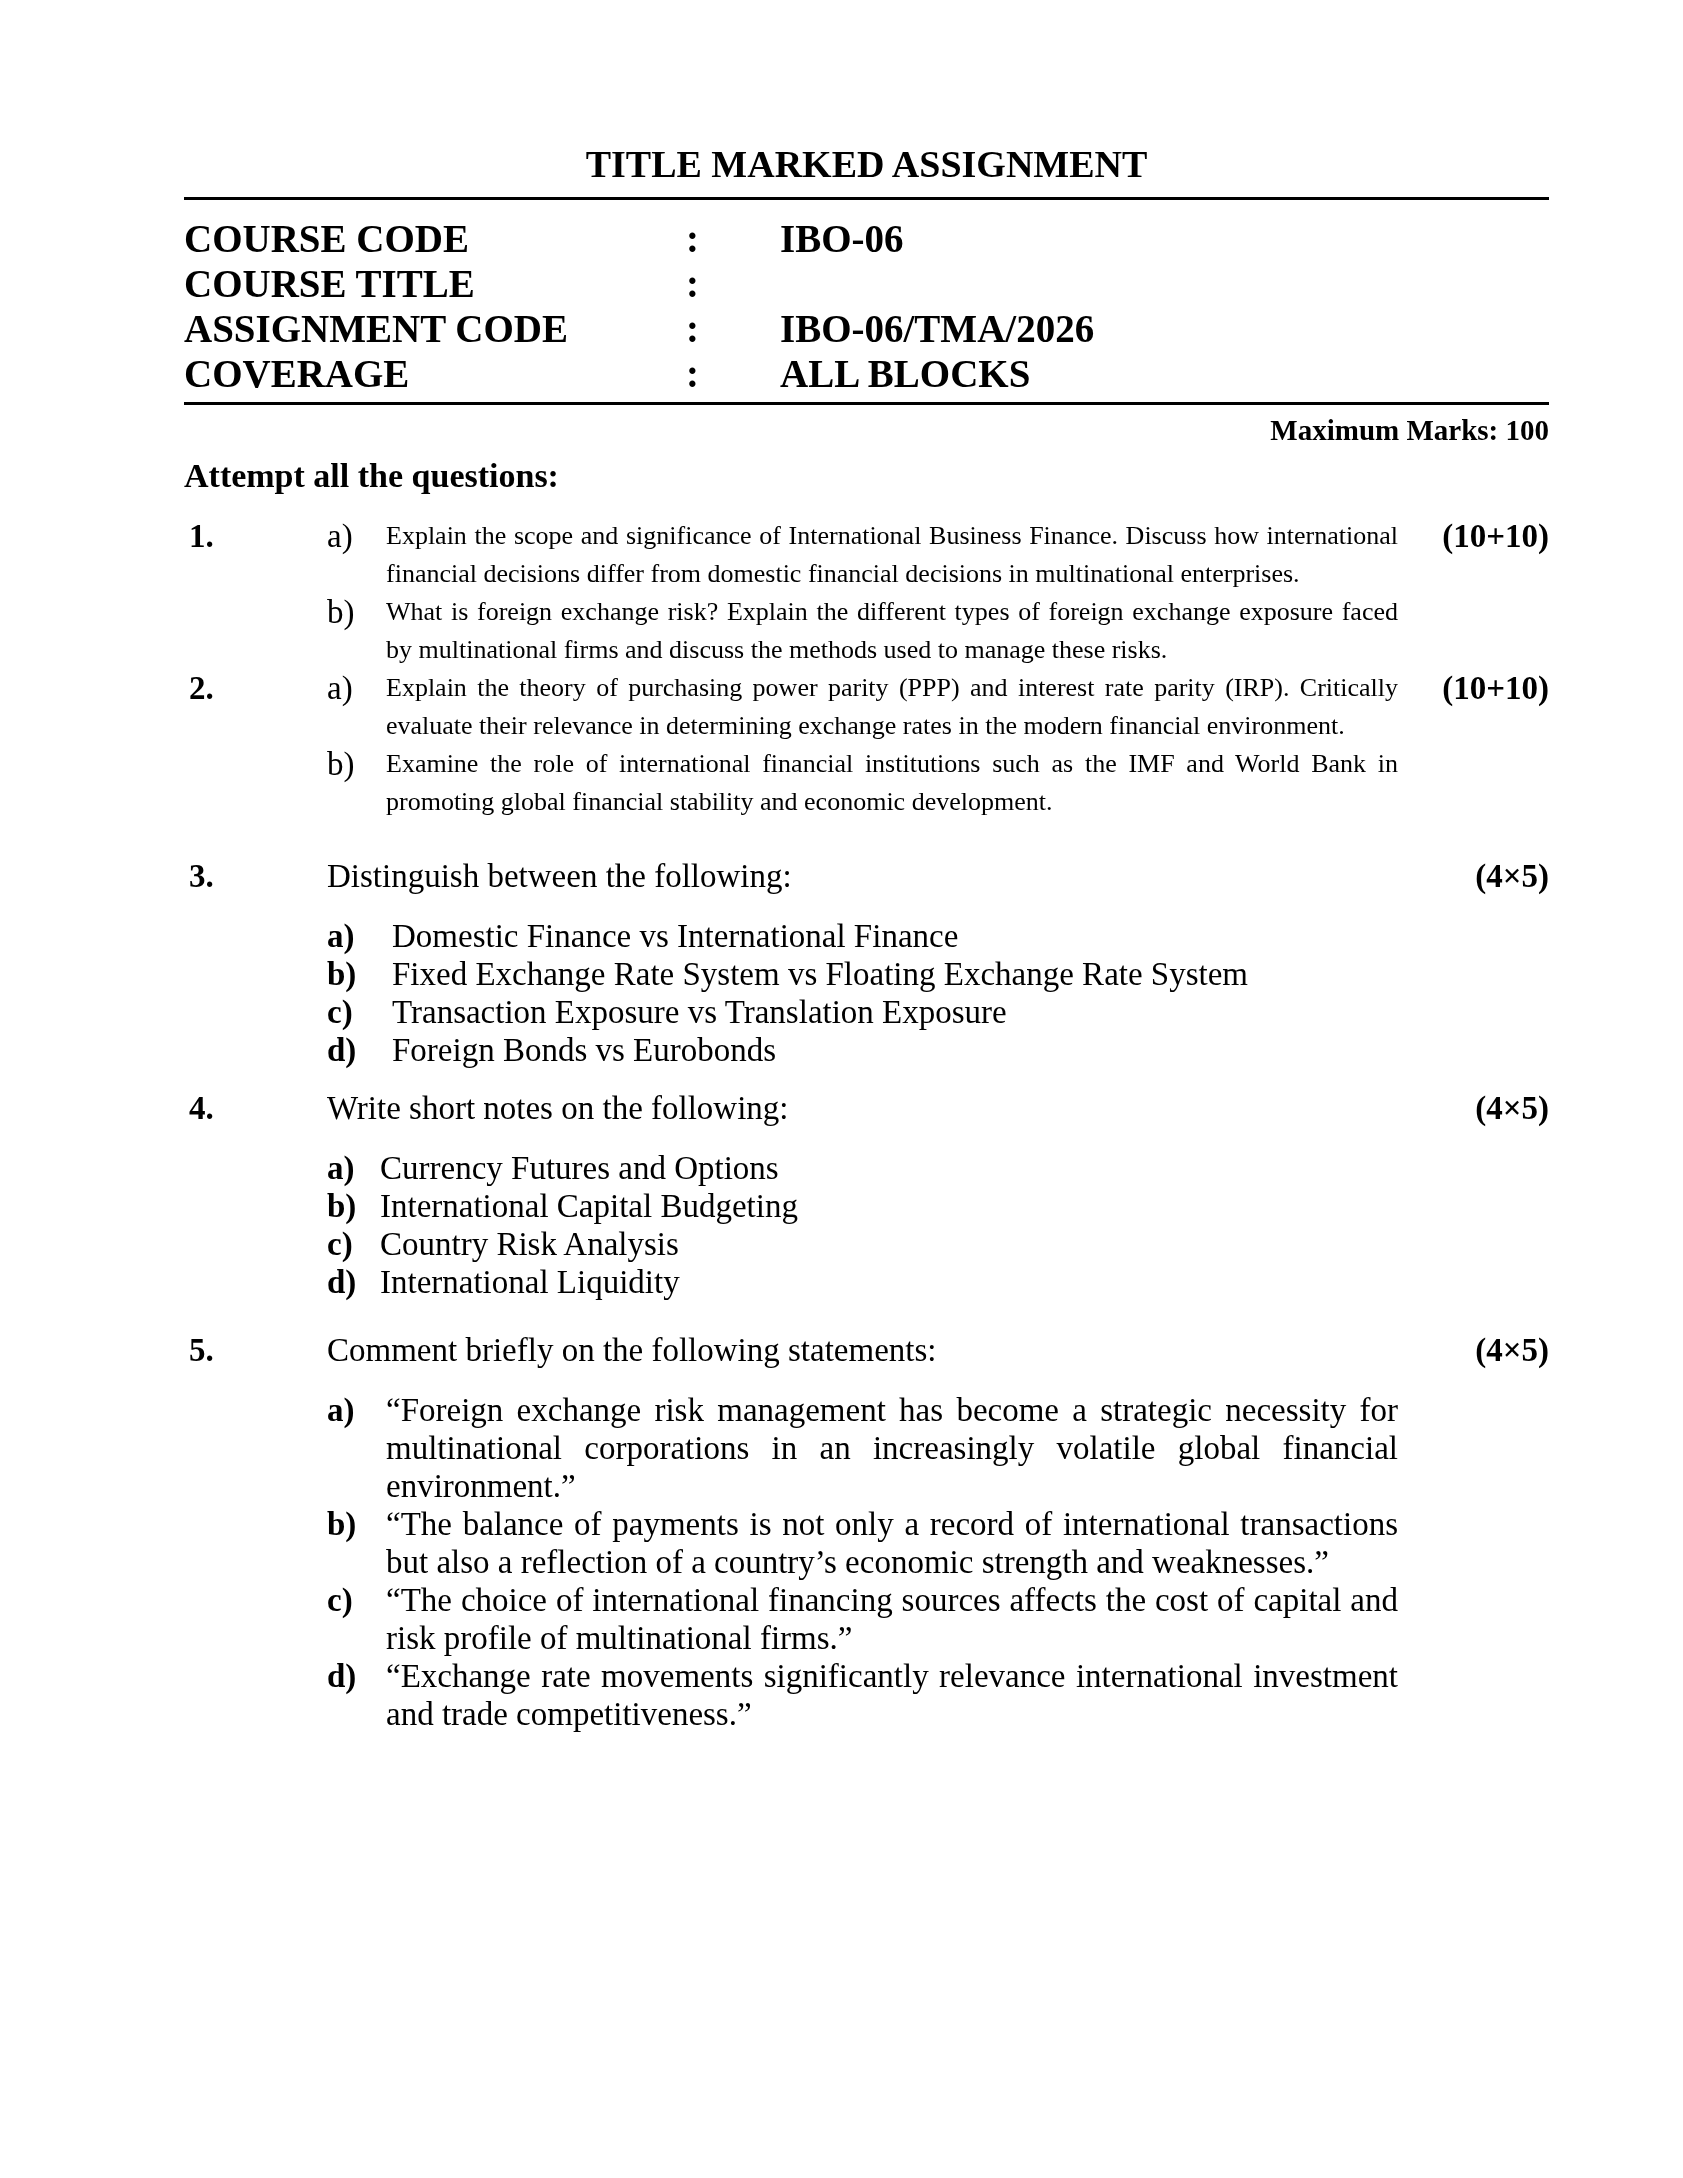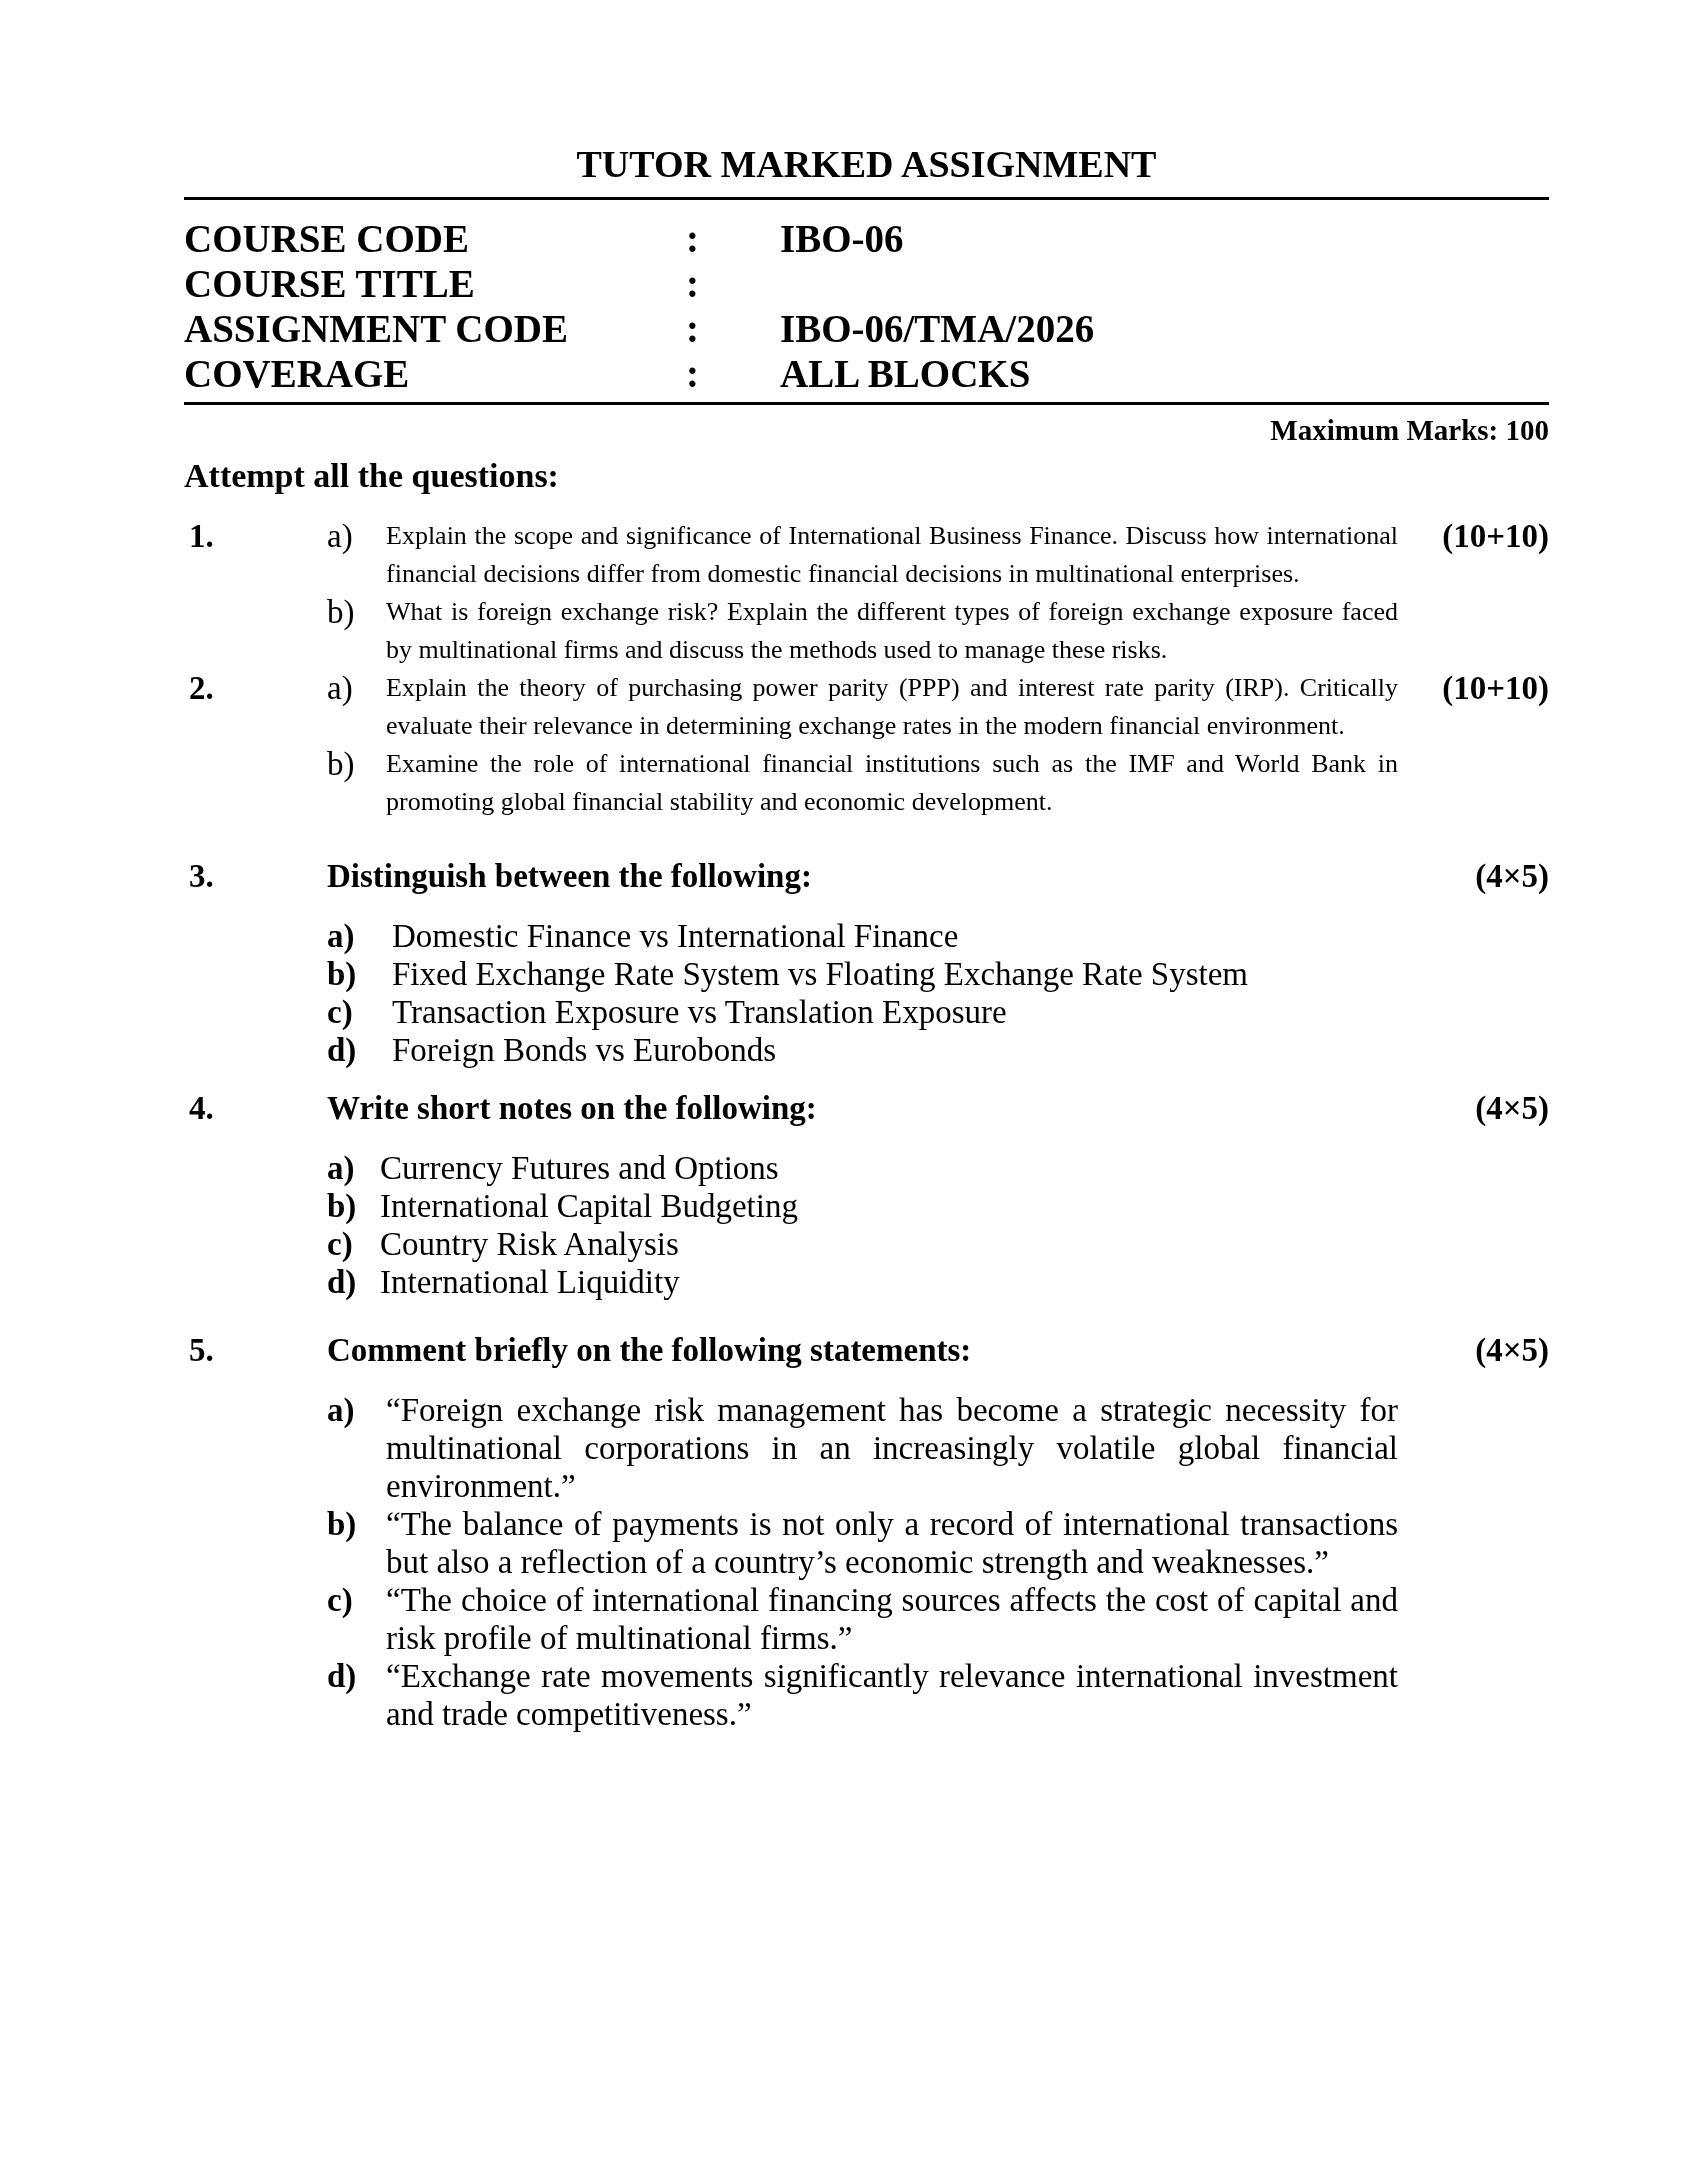--- a/index.html
+++ b/index.html
@@ -81,21 +81,21 @@
     font-size: 33px;
     line-height: 38px;
   }
   .letter.bold { font-weight: bold; }
   .ptext {
     font-size: 26px;
     line-height: 38px;
     text-align: justify;
   }
   .q-heading {
-    font-weight: bold;
+    font-weight: normal;
     font-size: 33px;
     line-height: 38px;
   }
   .items { margin-top: 22px; }
   .item {
     display: grid;
     align-items: start;
   }
   .item .itext {
     font-size: 33px;
@@ -107,21 +107,21 @@
   .cols-q5 { grid-template-columns: 59px 1fr; }
   #q3 { margin-top: 36px; }
   #q4 { margin-top: 20px; }
   #q5 { margin-top: 30px; }
 </style>
 </head>
 <body>
 
 <div class="page">
 
-  <div class="doc-title">TUTOR MARKED ASSIGNMENT</div>
+  <div class="doc-title">TITLE MARKED ASSIGNMENT</div>
 
   <div class="meta-block">
     <div class="meta-row">
       <span>COURSE CODE</span>
       <span>:</span>
       <span>IBO-06</span>
     </div>
     <div class="meta-row">
       <span>COURSE TITLE</span>
       <span>:</span>

